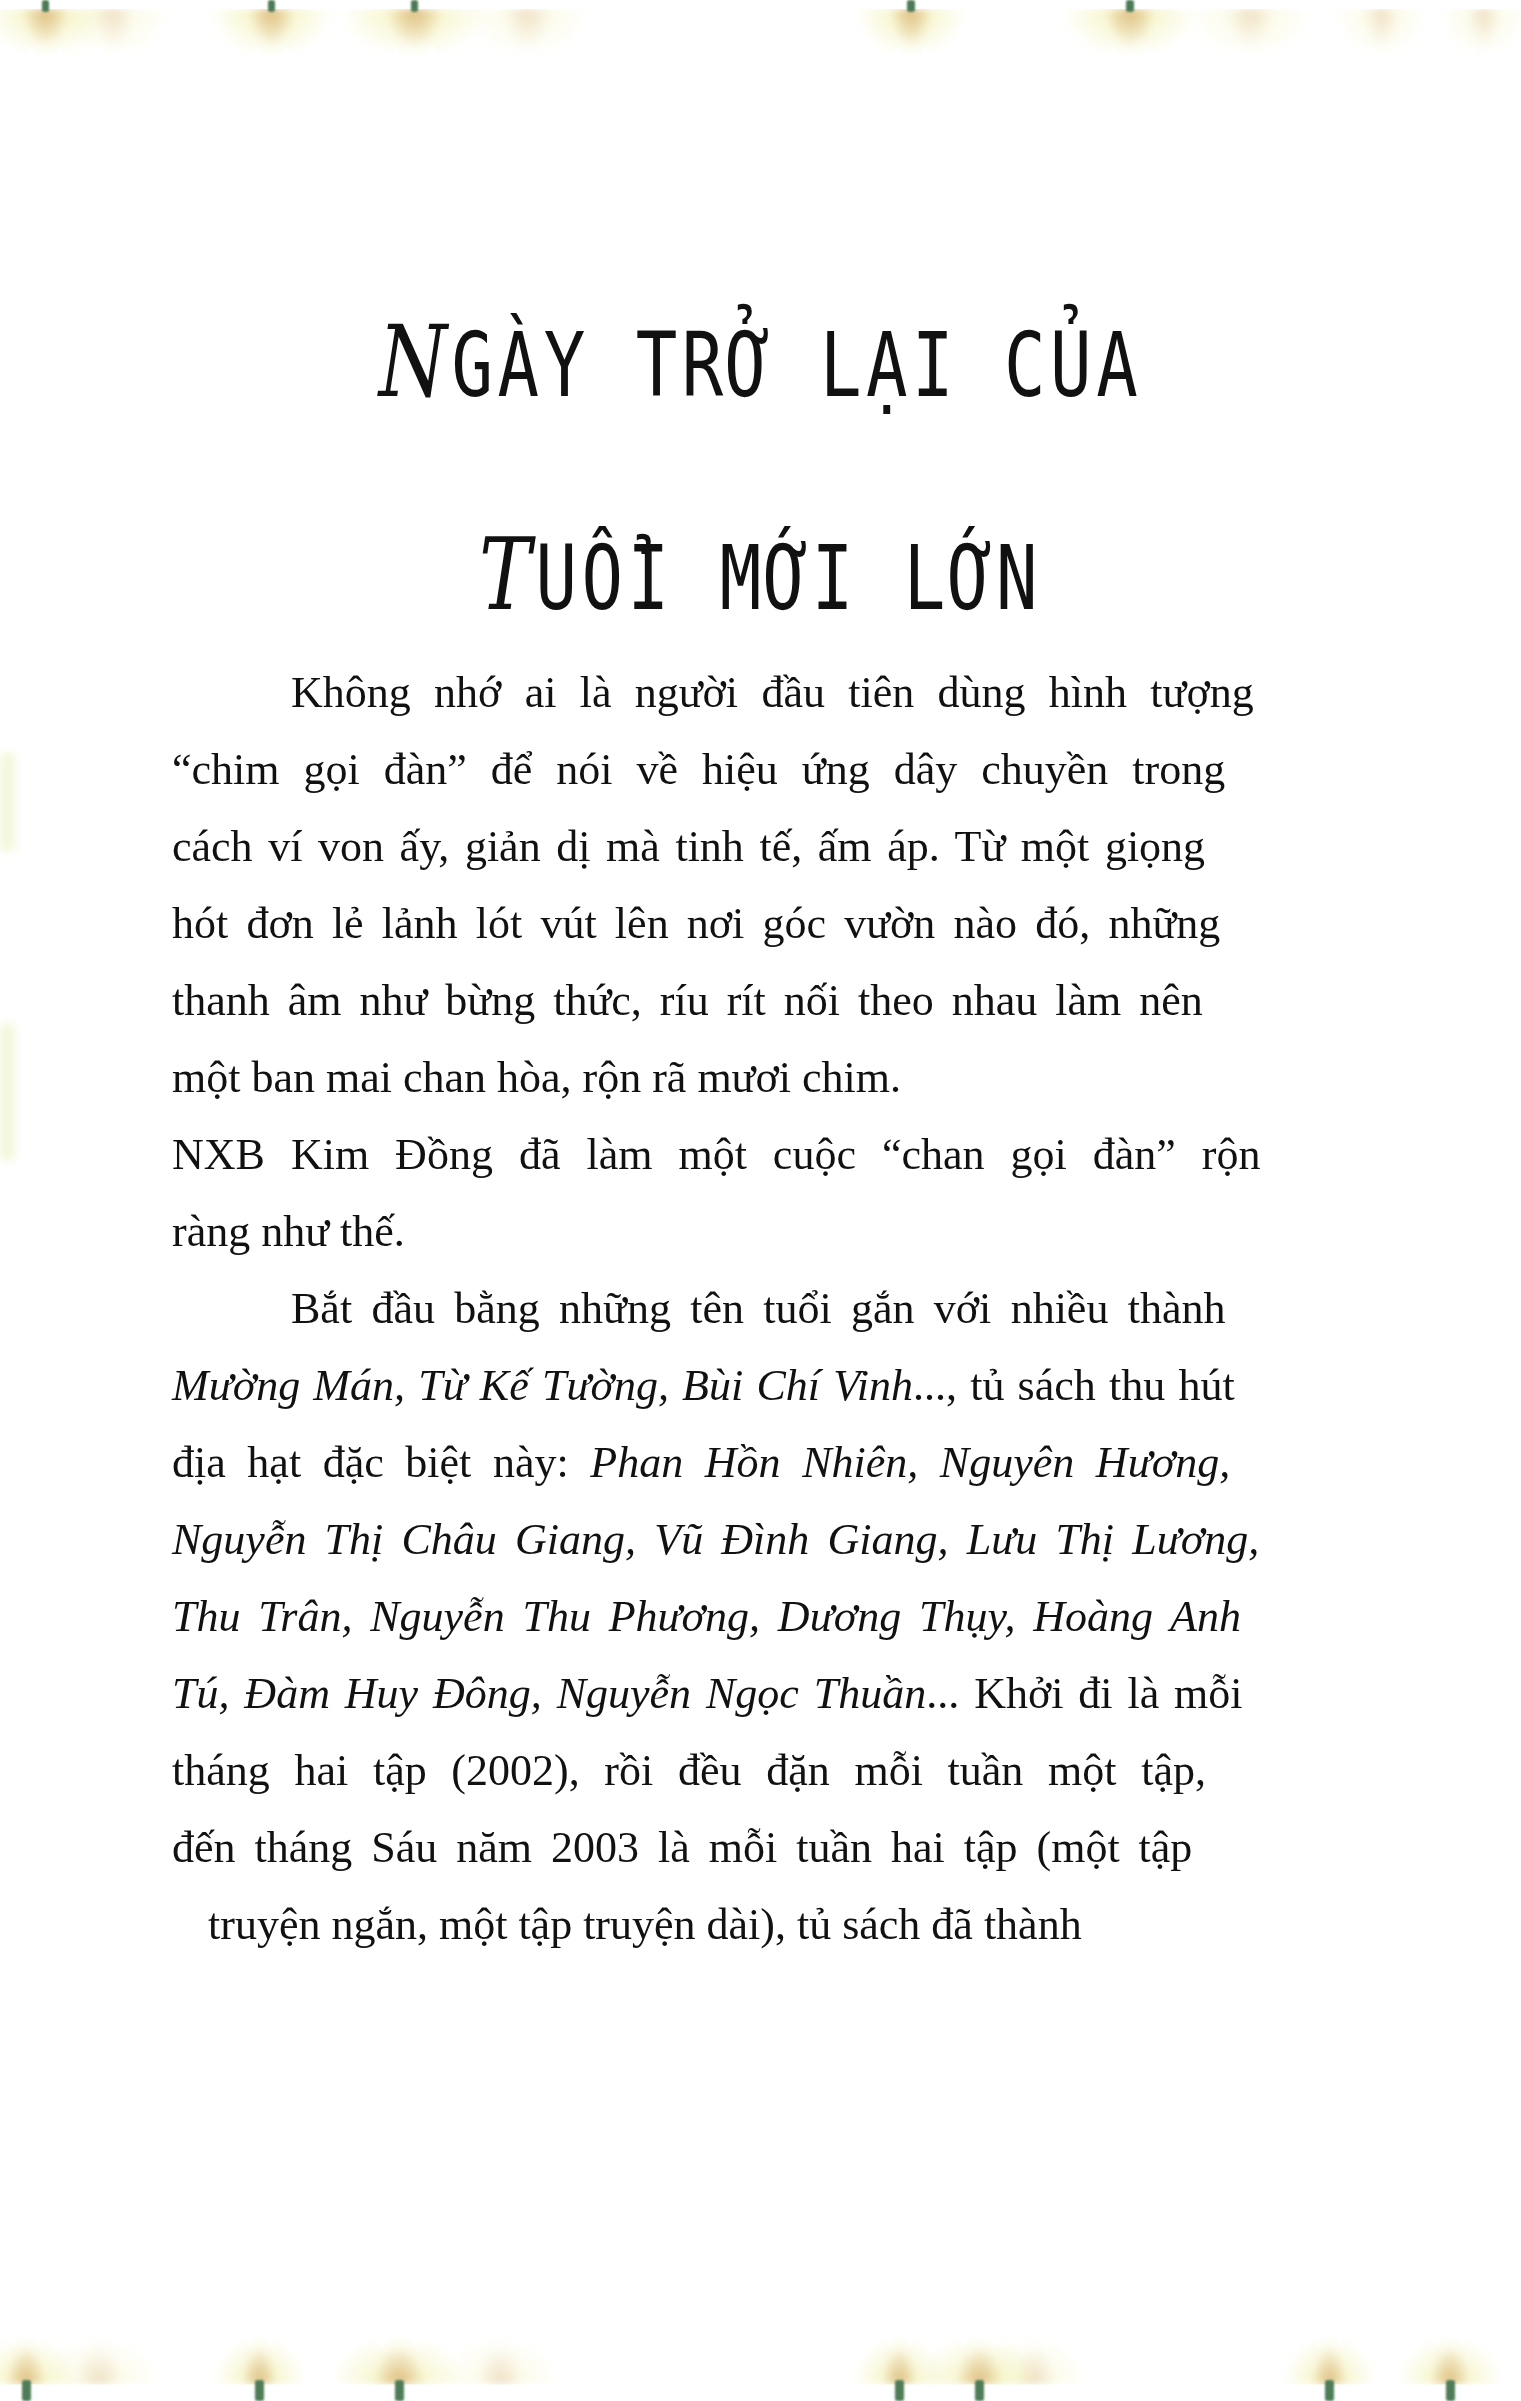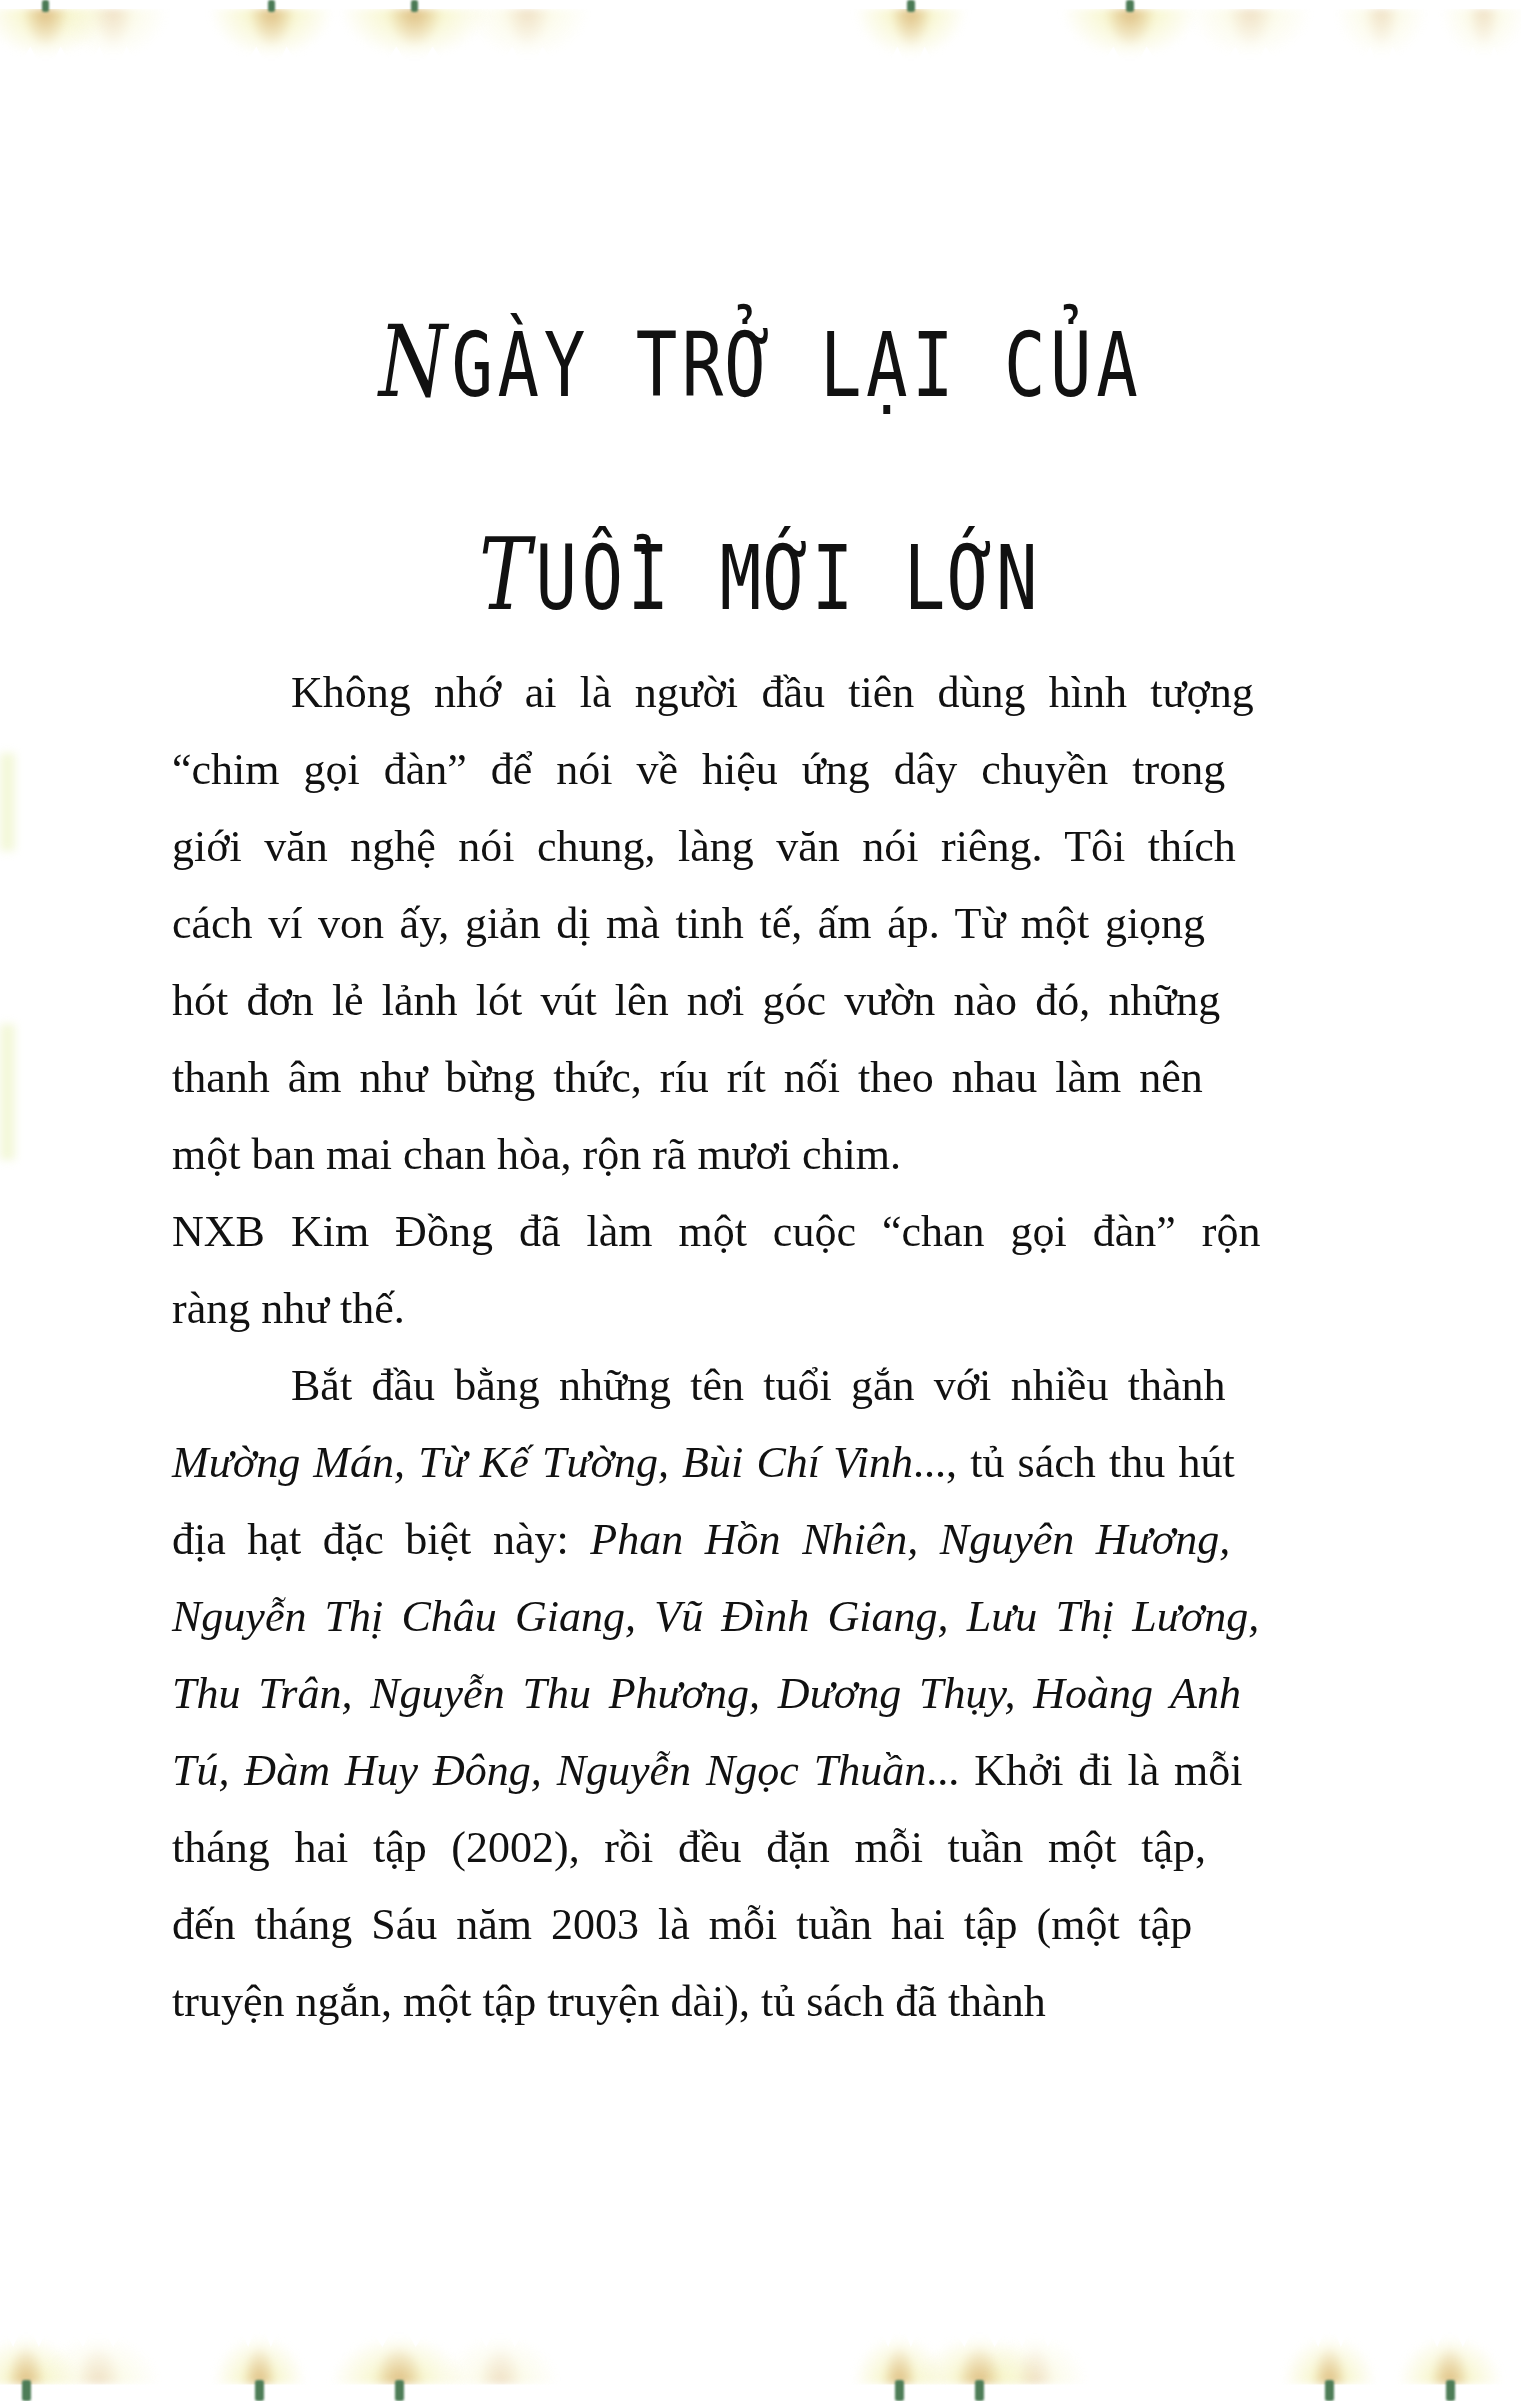--- a/index.html
+++ b/index.html
@@ -172,40 +172,39 @@
 
 <h1 class="title">
   <span class="title-line"><span class="drop-cap">N</span><span>GÀY TRỞ LẠI CỦA</span></span>
   <span class="title-line"><span class="drop-cap">T</span><span>UỔI MỚI LỚN</span></span>
 </h1>
 
 <div class="body-text" id="body-text">
     <div>
       <span class="line indent"><span style="white-space: nowrap; display: inline-block; word-spacing: 12.3px;"><span>Không nhớ ai là người đầu tiên dùng hình tượng</span></span></span>
       <span class="line"><span style="white-space: nowrap; display: inline-block; word-spacing: 13px;"><span>“chim gọi đàn” để nói về hiệu ứng dây chuyền trong</span></span></span>
-      <span class="line"><span style="white-space: nowrap; display: inline-block; word-spacing: 11.5px;"><span>giới văn nghệ nói chung, làng văn nói riêng. Tôi thích</span></span></span>
       <span class="line"><span style="white-space: nowrap; display: inline-block; word-spacing: 4.6px;"><span>cách ví von ấy, giản dị mà tinh tế, ấm áp. Từ một giọng</span></span></span>
       <span class="line"><span style="white-space: nowrap; display: inline-block; word-spacing: 7.2px;"><span>hót đơn lẻ lảnh lót vút lên nơi góc vườn nào đó, những</span></span></span>
       <span class="line"><span style="white-space: nowrap; display: inline-block; word-spacing: 7px;"><span>thanh âm như bừng thức, ríu rít nối theo nhau làm nên</span></span></span>
       <span class="line last"><span style="white-space: nowrap; display: inline-block;"><span>một ban mai chan hòa, rộn rã mươi chim.</span></span></span>
     </div>
     <div>
       <span class="line"><span style="white-space: nowrap; display: inline-block; word-spacing: 15px;"><span>NXB Kim Đồng đã làm một cuộc “chan gọi đàn” rộn</span></span></span>
       <span class="line last"><span style="white-space: nowrap; display: inline-block;"><span>ràng như thế.</span></span></span>
     </div>
     <div>
       <span class="line indent"><span style="white-space: nowrap; display: inline-block; word-spacing: 8.3px;"><span>Bắt đầu bằng những tên tuổi gắn với nhiều thành</span></span></span>
       <span class="line"><span style="white-space: nowrap; display: inline-block; word-spacing: 2.2px;"><span class="it">Mường Mán, Từ Kế Tường, Bùi Chí Vinh</span><span>..., tủ sách thu hút</span></span></span>
       <span class="line"><span style="white-space: nowrap; display: inline-block; word-spacing: 10.6px;"><span>địa hạt đặc biệt này: </span><span class="it">Phan Hồn Nhiên, Nguyên Hương,</span></span></span>
       <span class="line"><span style="white-space: nowrap; display: inline-block; word-spacing: 7.2px;"><span class="it">Nguyễn Thị Châu Giang, Vũ Đình Giang, Lưu Thị Lương,</span></span></span>
       <span class="line"><span style="white-space: nowrap; display: inline-block; word-spacing: 6.8px;"><span class="it">Thu Trân, Nguyễn Thu Phương, Dương Thụy, Hoàng Anh</span></span></span>
       <span class="line"><span style="white-space: nowrap; display: inline-block; word-spacing: 3.9px;"><span class="it">Tú, Đàm Huy Đông, Nguyễn Ngọc Thuần</span><span>... Khởi đi là mỗi</span></span></span>
       <span class="line"><span style="white-space: nowrap; display: inline-block; word-spacing: 13.7px;"><span>tháng hai tập (2002), rồi đều đặn mỗi tuần một tập,</span></span></span>
       <span class="line"><span style="white-space: nowrap; display: inline-block; word-spacing: 8px;"><span>đến tháng Sáu năm 2003 là mỗi tuần hai tập (một tập</span></span></span>
-      <span class="line last"><span style="white-space: nowrap; display: inline-block;"><span>truyện ngắn, một tập truyện dài), tủ sách đã thành</span></span></span>
+      <span class="line last"><span style="white-space: nowrap; display: inline-block; margin-left: 36px;"><span>truyện ngắn, một tập truyện dài), tủ sách đã thành</span></span></span>
     </div>
   </div>
 
 <div class="flower-border bottom">
   <div class="flower" style="left:-38px;width:128px;">
       <div class="petals"></div>
       <div class="stem"></div>
     </div>
   <div class="flower faint" style="left:22.6px;width:151px;">
       <div class="petals"></div>

